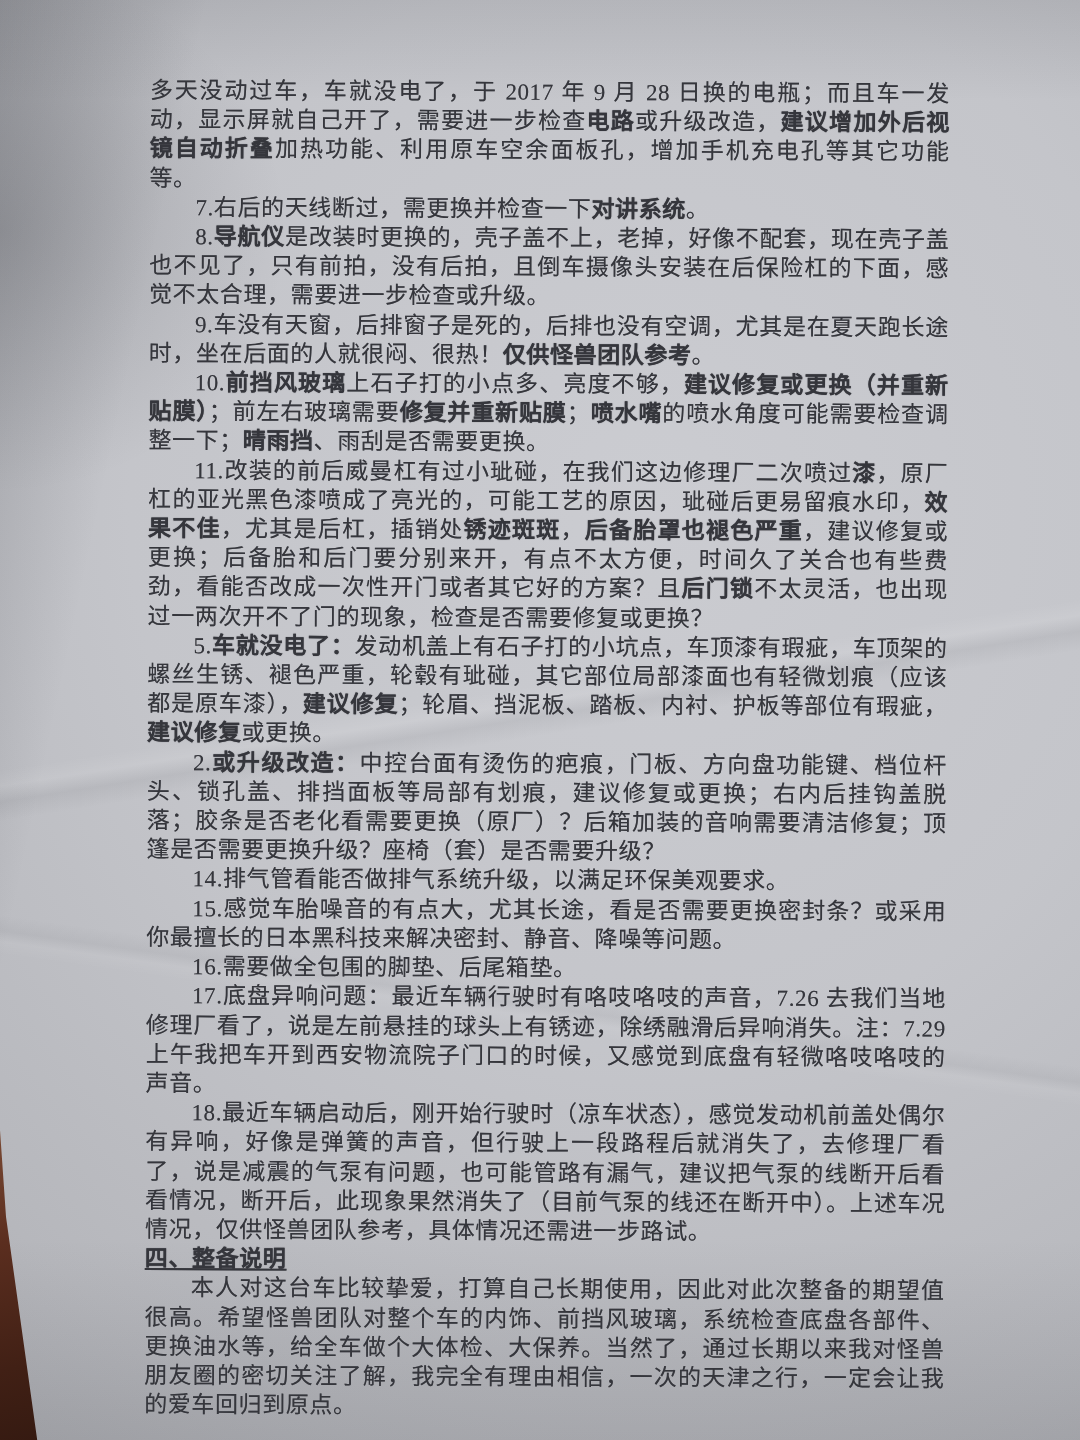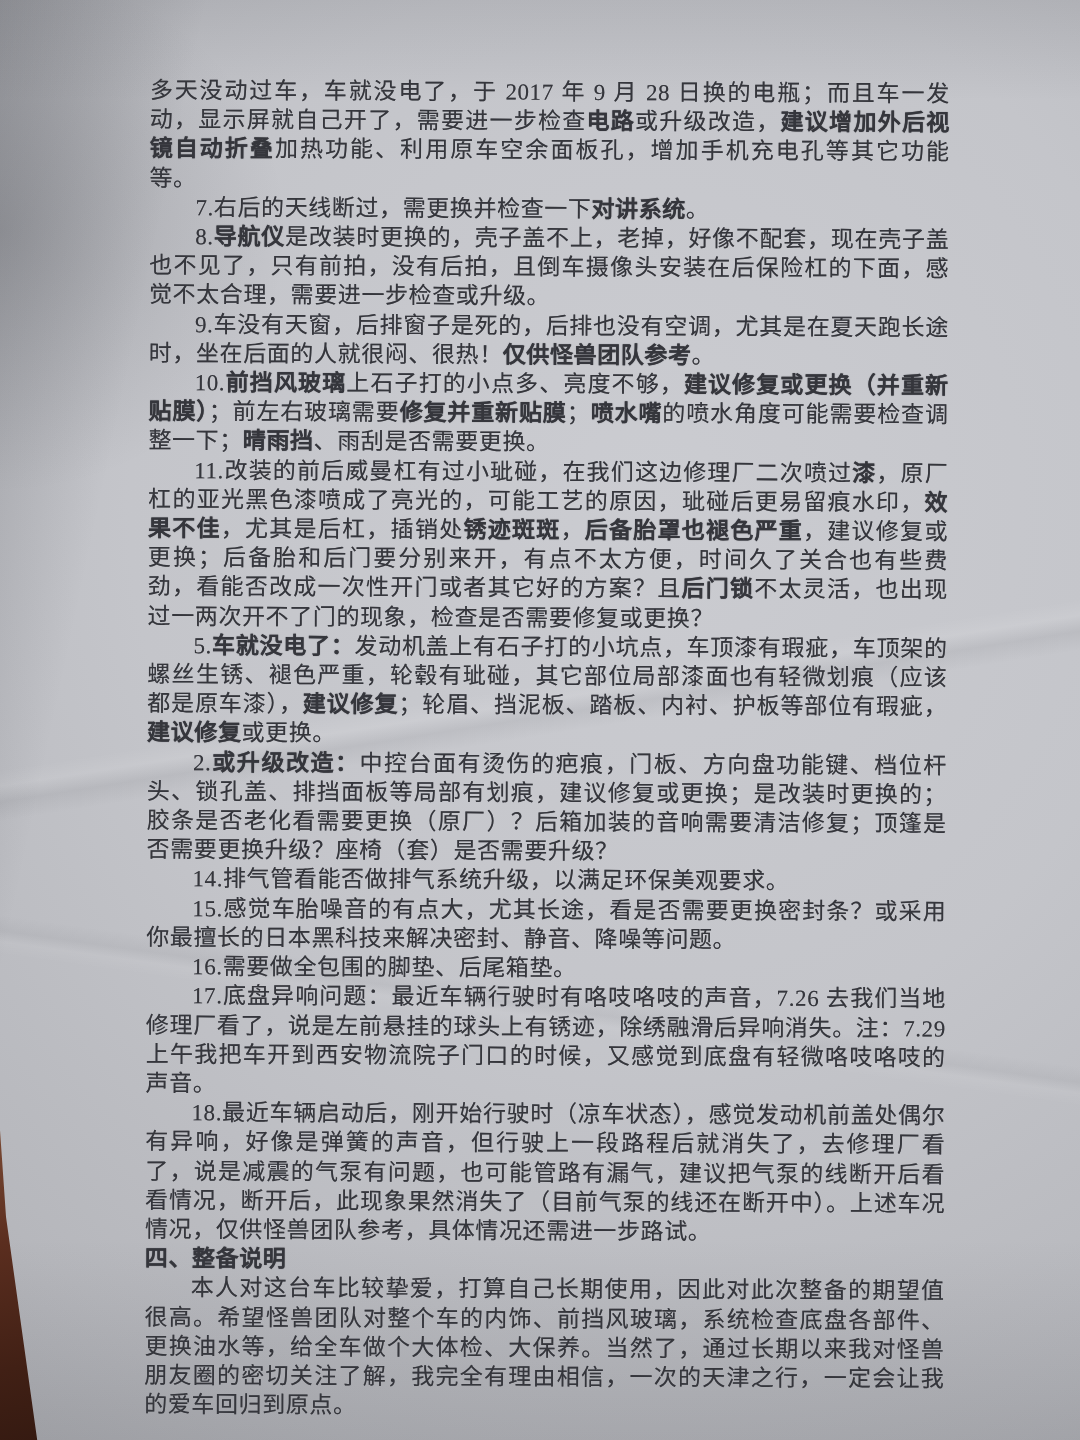--- a/index.html
+++ b/index.html
@@ -45,36 +45,36 @@
     font-size: 23px;
     line-height: 29.2px;
     letter-spacing: .6px;
     text-align: justify;
     transform: rotate(.25deg);
     transform-origin: left top;
     text-shadow: 0 0 .5px rgba(53,54,60,.55);
   }
   p.para { margin: 0; padding: 0; }
   p.indent { text-indent: 2em; }
-  p.heading span { font-weight: bold; }
+  p.heading span { font-weight: bold; text-decoration: underline; }
   .run.bold { font-weight: bold; text-shadow: 0 0 .8px rgba(40,41,47,.8); }
 </style>
 </head>
 <body>
 
 <div class="photo">
   <div class="page-text">
       <p class="para"><span class="run">多天没动过车，车就没电了，于 2017 年 9 月 28 日换的电瓶；而且车一发动，显示屏就自己开了，需要进一步检查</span><span class="run bold">电路</span><span class="run">或升级改造，</span><span class="run bold">建议增加外后视镜自动折叠</span><span class="run">加热功能、利用原车空余面板孔，增加手机充电孔等其它功能等。</span></p>
       <p class="para indent"><span class="run">7.右后的天线断过，需更换并检查一下</span><span class="run bold">对讲系统</span><span class="run">。</span></p>
       <p class="para indent"><span class="run">8.</span><span class="run bold">导航仪</span><span class="run">是改装时更换的，壳子盖不上，老掉，好像不配套，现在壳子盖也不见了，只有前拍，没有后拍，且倒车摄像头安装在后保险杠的下面，感觉不太合理，需要进一步检查或升级。</span></p>
       <p class="para indent"><span class="run">9.车没有天窗，后排窗子是死的，后排也没有空调，尤其是在夏天跑长途时，坐在后面的人就很闷、很热！</span><span class="run bold">仅供怪兽团队参考</span><span class="run">。</span></p>
       <p class="para indent"><span class="run">10.</span><span class="run bold">前挡风玻璃</span><span class="run">上石子打的小点多、亮度不够，</span><span class="run bold">建议修复或更换（并重新贴膜）</span><span class="run">；前左右玻璃需要</span><span class="run bold">修复并重新贴膜</span><span class="run">；</span><span class="run bold">喷水嘴</span><span class="run">的喷水角度可能需要检查调整一下；</span><span class="run bold">晴雨挡</span><span class="run">、雨刮是否需要更换。</span></p>
       <p class="para indent"><span class="run">11.改装的前后威曼杠有过小玼碰，在我们这边修理厂二次喷过</span><span class="run bold">漆</span><span class="run">，原厂杠的亚光黑色漆喷成了亮光的，可能工艺的原因，玼碰后更易留痕水印，</span><span class="run bold">效果不佳</span><span class="run">，尤其是后杠，插销处</span><span class="run bold">锈迹斑斑</span><span class="run">，</span><span class="run bold">后备胎罩也褪色严重</span><span class="run">，建议修复或更换；后备胎和后门要分别来开，有点不太方便，时间久了关合也有些费劲，看能否改成一次性开门或者其它好的方案？且</span><span class="run bold">后门锁</span><span class="run">不太灵活，也出现过一两次开不了门的现象，检查是否需要修复或更换？</span></p>
       <p class="para indent"><span class="run">5.</span><span class="run bold">车就没电了：</span><span class="run">发动机盖上有石子打的小坑点，车顶漆有瑕疵，车顶架的螺丝生锈、褪色严重，轮毂有玼碰，其它部位局部漆面也有轻微划痕（应该都是原车漆），</span><span class="run bold">建议修复</span><span class="run">；轮眉、挡泥板、踏板、内衬、护板等部位有瑕疵，</span><span class="run bold">建议修复</span><span class="run">或更换。</span></p>
-      <p class="para indent"><span class="run">2.</span><span class="run bold">或升级改造：</span><span class="run">中控台面有烫伤的疤痕，门板、方向盘功能键、档位杆头、锁孔盖、排挡面板等局部有划痕，建议修复或更换；是改装时更换的；胶条是否老化看需要更换（原厂）？后箱加装的音响需要清洁修复；顶篷是否需要更换升级？座椅（套）是否需要升级？</span></p>
+      <p class="para indent"><span class="run">2.</span><span class="run bold">或升级改造：</span><span class="run">中控台面有烫伤的疤痕，门板、方向盘功能键、档位杆头、锁孔盖、排挡面板等局部有划痕，建议修复或更换；右内后挂钩盖脱落；胶条是否老化看需要更换（原厂）？后箱加装的音响需要清洁修复；顶篷是否需要更换升级？座椅（套）是否需要升级？</span></p>
       <p class="para indent"><span class="run">14.排气管看能否做排气系统升级，以满足环保美观要求。</span></p>
       <p class="para indent"><span class="run">15.感觉车胎噪音的有点大，尤其长途，看是否需要更换密封条？或采用你最擅长的日本黑科技来解决密封、静音、降噪等问题。</span></p>
       <p class="para indent"><span class="run">16.需要做全包围的脚垫、后尾箱垫。</span></p>
       <p class="para indent"><span class="run">17.底盘异响问题：最近车辆行驶时有咯吱咯吱的声音，7.26 去我们当地修理厂看了，说是左前悬挂的球头上有锈迹，除绣融滑后异响消失。注：7.29 上午我把车开到西安物流院子门口的时候，又感觉到底盘有轻微咯吱咯吱的声音。</span></p>
       <p class="para indent"><span class="run">18.最近车辆启动后，刚开始行驶时（凉车状态），感觉发动机前盖处偶尔有异响，好像是弹簧的声音，但行驶上一段路程后就消失了，去修理厂看了，说是减震的气泵有问题，也可能管路有漏气，建议把气泵的线断开后看看情况，断开后，此现象果然消失了（目前气泵的线还在断开中）。上述车况情况，仅供怪兽团队参考，具体情况还需进一步路试。</span></p>
       <p class="para heading"><span class="run bold">四、整备说明</span></p>
       <p class="para indent"><span class="run">本人对这台车比较挚爱，打算自己长期使用，因此对此次整备的期望值很高。希望怪兽团队对整个车的内饰、前挡风玻璃，系统检查底盘各部件、更换油水等，给全车做个大体检、大保养。当然了，通过长期以来我对怪兽朋友圈的密切关注了解，我完全有理由相信，一次的天津之行，一定会让我的爱车回归到原点。</span></p>
     </div>
   <div class="table-wedge"></div>
 </div>

